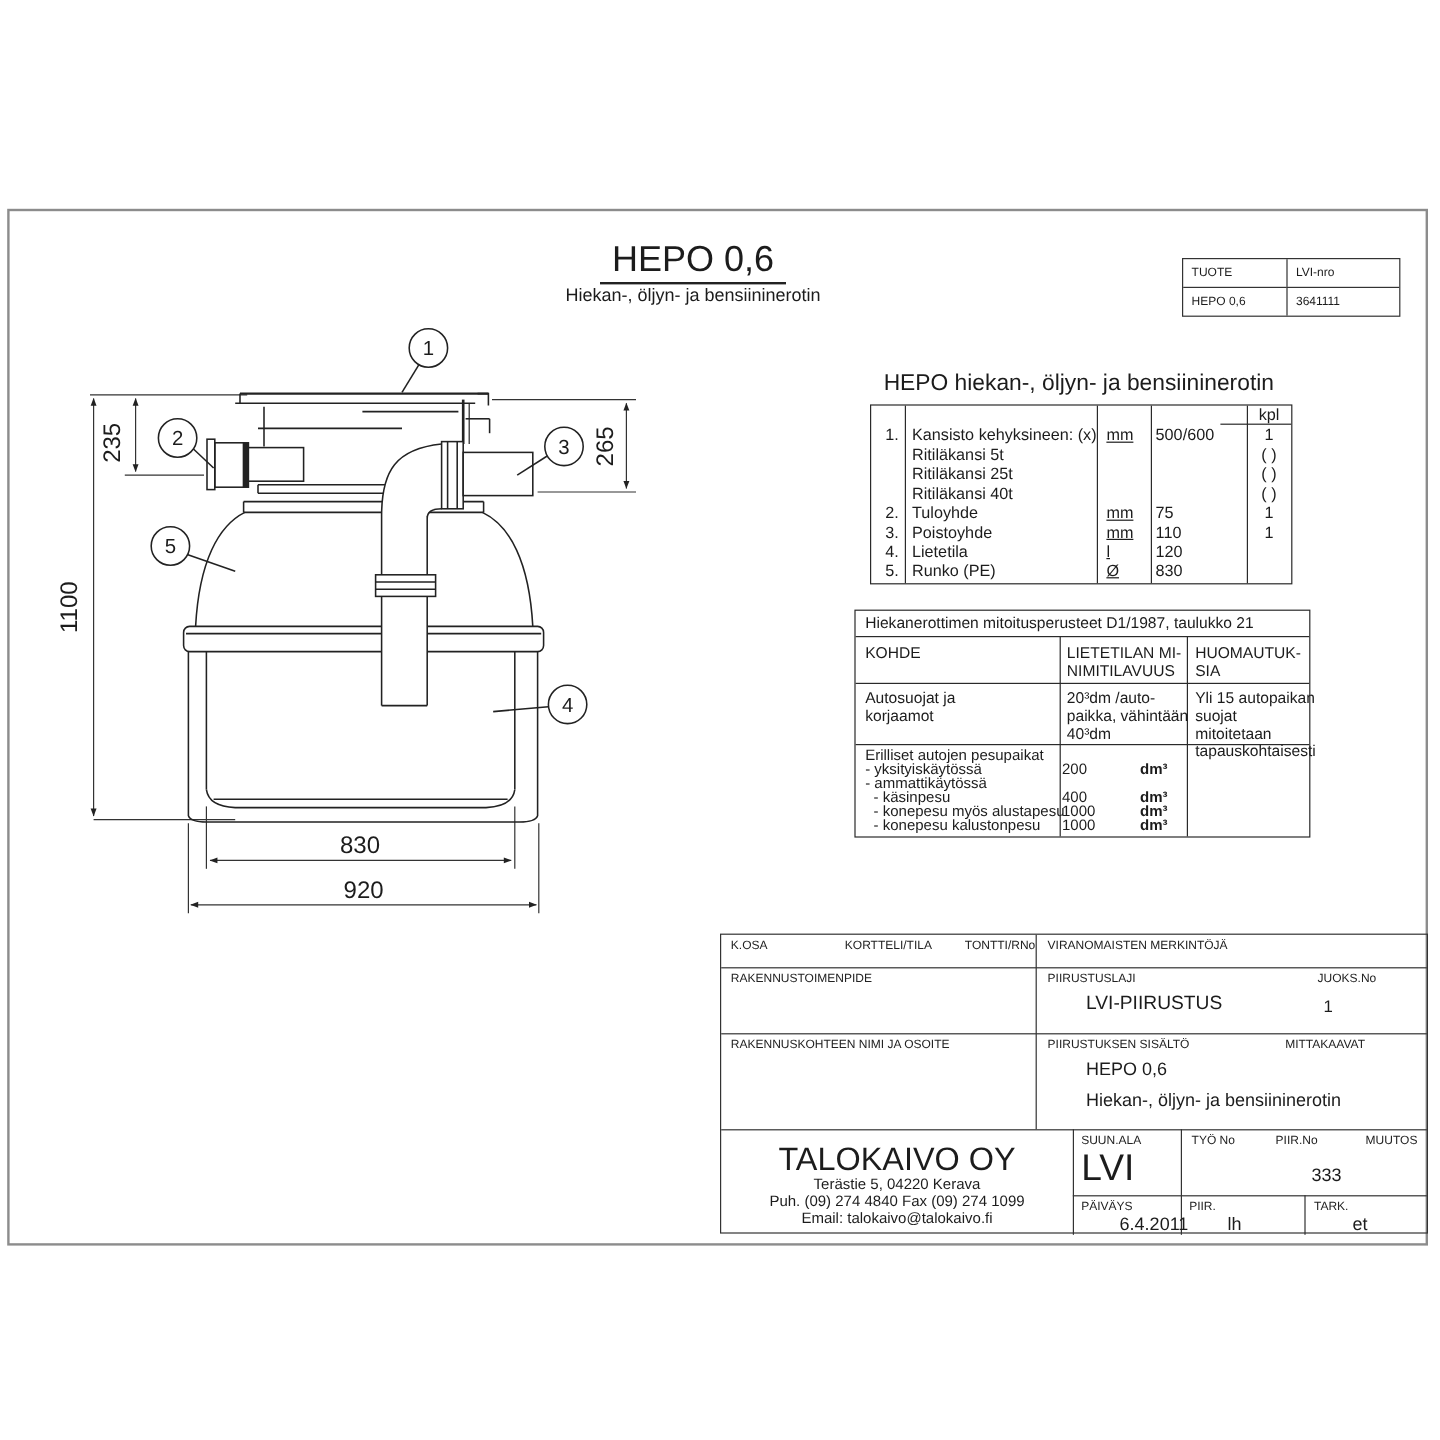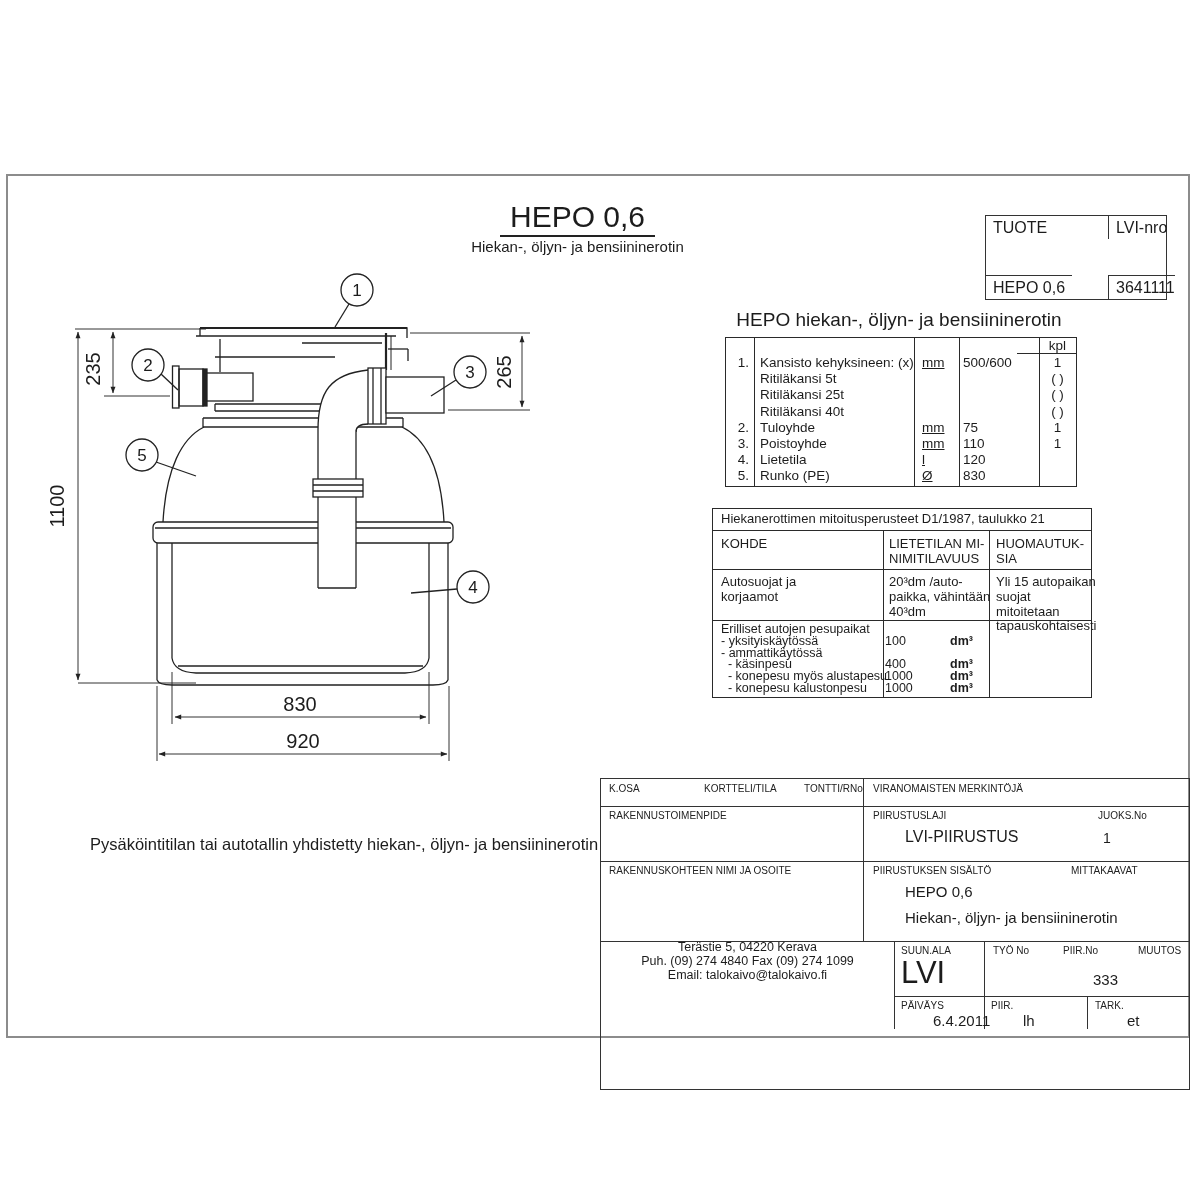--- a/index.html
+++ b/index.html
@@ -6,21 +6,21 @@
     font-family:"Liberation Sans",sans-serif;color:#1c1c1c;overflow:hidden;}
   .abs{position:absolute;}
   .pre{white-space:pre-line;}
   .frame{position:absolute;left:6px;top:174px;width:1180px;height:860px;border:2px solid #8c8c8c;}
   
   .title-wrap{left:420px;top:200px;width:315px;text-align:center;}
   .title-text{display:inline-block;font-size:30px;border-bottom:2px solid #222;padding:0 10px 1px;}
   .subtitle{left:420px;top:238px;width:315px;text-align:center;font-size:15px;}
   
   .prodbox{left:985px;top:215px;width:180px;border:1.6px solid #333;display:grid;
-    grid-template-columns:86px 1fr;font-size:16px;gap:36px;}
+    grid-template-columns:86px 1fr;font-size:10px;}
   .prodbox div{padding:2px 0 2px 7px;line-height:19px;}
   .pb-r{border-left:1.4px solid #333;}
   .pb-b{border-top:1.4px solid #333;}
   
   .parts-head{left:723px;top:309px;width:352px;text-align:center;font-size:19px;}
   .parts{left:725px;top:337px;width:350px;height:148px;border:1.6px solid #2a2a2a;}
   .vl{position:absolute;top:0;bottom:0;width:1.4px;background:#2a2a2a;}
   .kpl-line{position:absolute;left:291px;right:0;top:15px;height:1.4px;background:#2a2a2a;}
   .kpl-lab{position:absolute;left:313px;top:0;width:37px;text-align:center;font-size:13.5px;line-height:15px;}
   .prow{display:flex;height:16.2px;line-height:16.2px;font-size:13.5px;}
@@ -34,21 +34,21 @@
   .hl{position:absolute;left:0;right:0;height:1.4px;background:#2a2a2a;}
   .sv{position:absolute;width:1.4px;background:#2a2a2a;}
   .sizing .cell{position:absolute;font-size:13px;line-height:14.8px;}
   .sline{display:flex;font-size:12.5px;height:11.8px;line-height:11.8px;}
   .sl-t{width:172px;padding-left:8px;white-space:pre;box-sizing:border-box;}
   .sl-v{width:65px;}
   .sl-u{width:45px;font-weight:bold;}
   
   .descr{left:90px;top:833px;width:560px;font-size:16.5px;line-height:23px;}
   
-  .tblock{left:600px;top:778px;width:590px;height:312px;border:1.5px solid #333;box-sizing:border-box;text-decoration:underline;}
+  .tblock{left:600px;top:778px;width:590px;height:250px;border:1.5px solid #333;box-sizing:border-box;text-decoration:underline;}
   .tb-h{position:absolute;left:0;right:0;height:1.4px;background:#333;}
   .tb-v{position:absolute;width:1.4px;background:#333;}
   .lab{position:absolute;font-size:10px;color:#222;white-space:nowrap;}
   .val{position:absolute;font-size:15px;white-space:nowrap;margin-left:32px;}
   .company{position:absolute;left:0;top:162px;width:293px;text-align:center;}
   .co-name{font-size:27px;line-height:30px;padding-top:10px;}
   .co-line{font-size:12.5px;line-height:13.8px;}
   .lvi-big{position:absolute;left:300px;top:176px;font-size:31px;}
   svg text{font-family:"Liberation Sans",sans-serif;}
 </style>
@@ -279,21 +279,21 @@
 suojat mitoitetaan
 tapauskohtaisesti</div>
   <div class="abs" style="left:0;top:115px;width:378px">
     <div class="sline">
       <div class="sl-t">Erilliset autojen pesupaikat</div>
       <div class="sl-v"></div>
       <div class="sl-u"></div>
     </div>
     <div class="sline">
       <div class="sl-t">- yksityiskäytössä</div>
-      <div class="sl-v">100</div>
+      <div class="sl-v">200</div>
       <div class="sl-u">dm³</div>
     </div>
     <div class="sline">
       <div class="sl-t">- ammattikäytössä</div>
       <div class="sl-v"></div>
       <div class="sl-u"></div>
     </div>
     <div class="sline">
       <div class="sl-t">  - käsinpesu</div>
       <div class="sl-v">400</div>
@@ -306,21 +306,20 @@
     </div>
     <div class="sline">
       <div class="sl-t">  - konepesu kalustonpesu</div>
       <div class="sl-v">1000</div>
       <div class="sl-u">dm³</div>
     </div>
   </div>
 </div>
 
 <div class="abs descr">
-  <div>Pysäköintitilan tai autotallin yhdistetty hiekan-, öljyn- ja bensiininerotin</div>
 </div>
 
 <div class="abs tblock">
   <div class="tb-h" style="top:27px"></div>
   <div class="tb-h" style="top:82px"></div>
   <div class="tb-h" style="top:162px"></div>
   <div class="tb-v" style="left:262px;top:0;height:162px"></div>
   <div class="tb-v" style="left:293px;top:162px;height:88px"></div>
   <div class="tb-v" style="left:383px;top:162px;height:88px"></div>
   <div class="tb-h" style="top:217px;left:293px"></div>
@@ -337,20 +336,21 @@
   <div class="val" style="left:272px;top:49px;font-size:16px">LVI-PIIRUSTUS</div>
   <div class="val" style="left:470px;top:51px;font-size:14px">1</div>
 
   <div class="lab" style="left:8px;top:86px">RAKENNUSKOHTEEN NIMI JA OSOITE</div>
   <div class="lab" style="left:272px;top:86px">PIIRUSTUKSEN SISÄLTÖ</div>
   <div class="lab" style="left:470px;top:86px">MITTAKAAVAT</div>
   <div class="val" style="left:272px;top:104px">HEPO 0,6</div>
   <div class="val" style="left:272px;top:130px">Hiekan-, öljyn- ja bensiininerotin</div>
 
   <div class="company">
+    <div class="co-name">TALOKAIVO OY</div>
     <div class="co-line">Terästie 5, 04220 Kerava</div>
     <div class="co-line">Puh. (09) 274 4840 Fax (09) 274 1099</div>
     <div class="co-line">Email: talokaivo@talokaivo.fi</div>
   </div>
 
   <div class="lab" style="left:300px;top:166px">SUUN.ALA</div>
   <div class="lvi-big">LVI</div>
   <div class="lab" style="left:392px;top:166px">TYÖ No</div>
   <div class="lab" style="left:462px;top:166px">PIIR.No</div>
   <div class="lab" style="left:537px;top:166px">MUUTOS</div>

